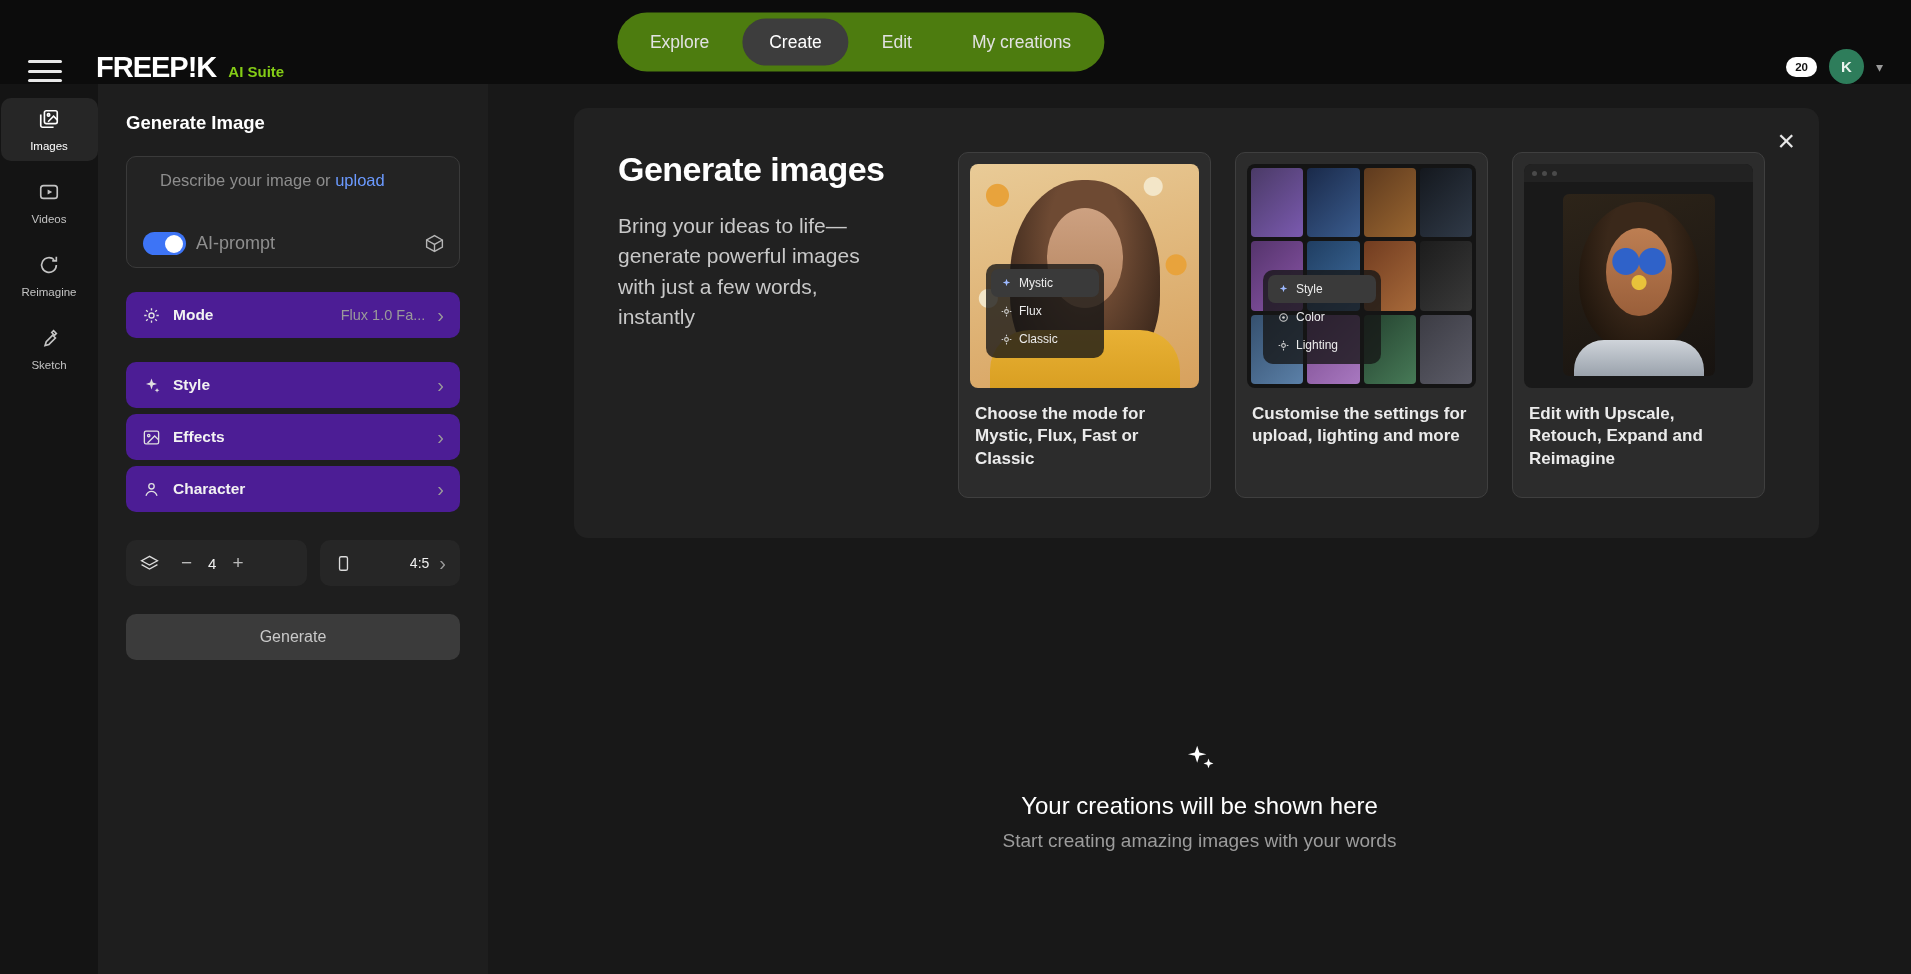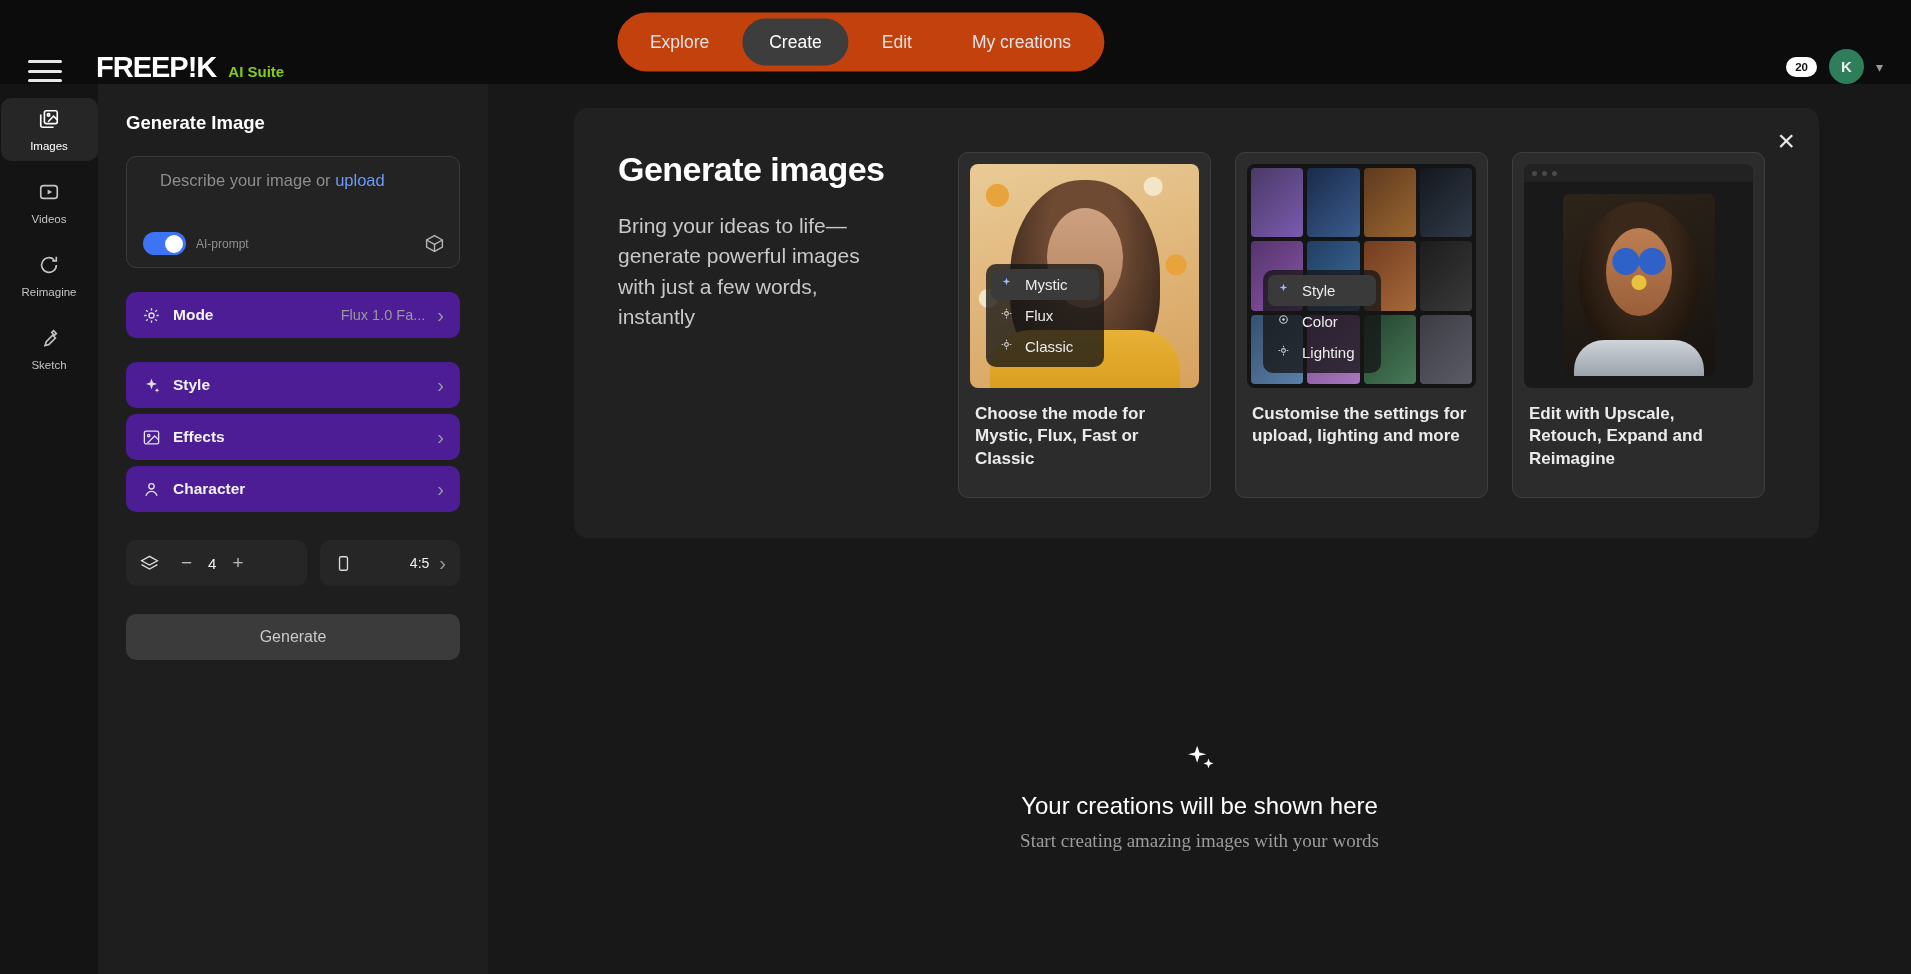--- a/index.html
+++ b/index.html
@@ -6,21 +6,21 @@
   html,body { width:1911px; height:974px; overflow:hidden; background:#161616;
     font-family:"Liberation Sans","DejaVu Sans",sans-serif; color:#fff; }
 
   
   .header { position:relative; height:84px; background:#0c0c0c; display:flex; align-items:flex-end; padding:0 28px; }
   .hamburger { width:34px; height:26px; display:flex; flex-direction:column; justify-content:space-between; cursor:pointer; padding:2px 0; margin-right:34px; }
   .hamburger span { display:block; height:3px; border-radius:2px; background:#e8e8e8; }
   .logo-wrap { display:flex; align-items:baseline; gap:12px; }
   .logo { font-size:29px; font-weight:800; letter-spacing:-1px; color:#fff; }
   .suite { font-size:15px; font-weight:700; color:#84cc16; }
-  .nav-pill { position:absolute; left:50%; top:50%; transform:translate(-50%,-50%) translateX(-95px); background:#c2410c; border-radius:999px; padding:6px; display:flex; align-items:center; gap:6px; }
+  .nav-pill { position:absolute; left:50%; top:50%; transform:translate(-50%,-50%) translateX(-95px); background:#4d7c0f; border-radius:999px; padding:6px; display:flex; align-items:center; gap:6px; }
   .nav-item { font-size:17.5px; color:#e2e2e2; padding:13px 27px; border-radius:999px; cursor:pointer; white-space:nowrap; }
   .nav-item.active { background:#3d3d3d; color:#fff; }
   .header-right { margin-left:auto; display:flex; align-items:center; gap:12px; }
   .credits { background:#fff; color:#111; font-size:11.5px; font-weight:700; border-radius:999px; padding:4px 9px; cursor:pointer; }
   .avatar { width:35px; height:35px; border-radius:50%; background:#2E7D5B; display:flex; align-items:center; justify-content:center; font-size:15px; font-weight:600; color:#eaf4ee; cursor:pointer; }
   .avatar-chevron { color:#9a9a9a; font-size:14px; cursor:pointer; }
 
   
   .shell { display:flex; height:890px; }
 
@@ -34,21 +34,21 @@
   
   .sidebar { width:390px; background:#1e1e1e; padding:28px 28px 0; }
   .sb-title { font-size:18.5px; font-weight:700; margin-bottom:22px; }
   .prompt-box { position:relative; background:#232323; border:1px solid #3a3a3a; border-radius:10px; height:112px; padding:14px 33px; }
   .prompt-input { position:absolute; inset:0; background:transparent; border:none; resize:none; outline:none; color:#eee; font-size:16px; padding:14px 16px; font-family:inherit; }
   .fake-placeholder { position:relative; z-index:2; font-size:16.5px; color:#8d8d8d; pointer-events:none; }
   .upload-link { color:#6B9AFF; pointer-events:auto; cursor:pointer; }
   .prompt-bottom { position:absolute; z-index:2; left:16px; right:14px; bottom:12px; display:flex; align-items:center; gap:10px; }
   .toggle { width:43px; height:23px; border-radius:999px; background:#3D74F6; position:relative; cursor:pointer; flex:none; }
   .toggle::after { content:""; position:absolute; top:2.5px; left:22px; width:18px; height:18px; border-radius:50%; background:#fff; }
-  .ai-label { font-size:12px; color:#8f8f8f; }
+  .ai-label { font-size:18px; color:#8f8f8f; }
   .cube { margin-left:auto; color:#b5b5b5; cursor:pointer; display:flex; }
   .cube svg { width:21px; height:21px; }
 
   .row { background:#4c1d95; border-radius:10px; height:46px; display:flex; align-items:center; padding:0 16px; gap:12px; cursor:pointer; }
   .row svg { width:19px; height:19px; color:#e0e0e0; flex:none; }
   .row-label { font-size:15.5px; font-weight:600; color:#f2f2f2; }
   .row-value { margin-left:auto; font-size:14.5px; color:#9a9a9a; }
   .row-chevron { color:#9a9a9a; font-size:20px; line-height:1; }
   .row-chevron.solo { margin-left:auto; }
   .mode-row { margin-top:24px; }
@@ -73,21 +73,21 @@
   .banner-text { width:268px; margin-right:72px; flex:none; }
   .banner-title { font-size:34px; font-weight:600; letter-spacing:-0.5px; }
   .banner-desc { margin-top:22px; font-size:21px; line-height:1.45; color:#c8c8c8; }
   .cards { display:flex; gap:24px; align-items:flex-start; margin-top:2px; }
   .card { width:253px; height:346px; background:#2c2c2c; border:1px solid #3f3f3f; border-radius:10px; padding:11px; cursor:pointer; }
   .thumb { position:relative; height:224px; border-radius:8px; overflow:hidden; }
   .card-caption { padding:15px 5px 0; font-size:17px; font-weight:600; line-height:1.32; color:#ebebeb; }
 
   
   .ov-menu { position:absolute; z-index:5; left:16px; top:100px; background:rgba(22,22,22,0.78); border-radius:10px; padding:5px; width:118px; }
-  .ov-item { display:flex; align-items:flex-start; gap:12px; padding:7px 9px; border-radius:7px; font-size:15px; color:#ececec; }
+  .ov-item { display:flex; align-items:center; gap:6px; padding:7px 9px; border-radius:7px; font-size:12px; color:#ececec; }
   .ov-item.active { background:#3a3a3a; }
   .ov-item svg { width:13px; height:13px; color:#cfcfcf; flex:none; }
   .ov-item.active svg { color:#9db9ff; }
 
   
   .thumb1 { background:
       radial-gradient(circle at 12% 14%, #e8a33c 0 11px, transparent 12px),
       radial-gradient(circle at 80% 10%, #f3e6c8 0 9px, transparent 10px),
       radial-gradient(circle at 90% 45%, #e8a33c 0 10px, transparent 11px),
       radial-gradient(circle at 8% 60%, #f3e6c8 0 9px, transparent 10px),
@@ -117,21 +117,21 @@
         radial-gradient(circle at 30% 38%, #2f62c9 0 13px, transparent 14px),
         radial-gradient(circle at 70% 38%, #2f62c9 0 13px, transparent 14px),
         radial-gradient(circle at 50% 62%, #e8c23a 0 7px, transparent 8px),
         linear-gradient(#bd7e52,#9a5f3a); }
   .shirt3 { position:absolute; bottom:0; left:50%; transform:translateX(-50%); width:130px; height:36px; border-radius:30px 30px 0 0; background:linear-gradient(#cfd4da,#9aa2ac); }
 
   
   .empty { position:absolute; left:0; right:0; top:656px; text-align:center; }
   .empty svg { width:34px; height:34px; color:#fff; }
   .empty-title { margin-top:14px; font-size:24px; font-weight:500; color:#fff; }
-  .empty-sub { margin-top:10px; font-size:19px; color:#9c9c9c;font-family:Liberation Serif, serif; }
+  .empty-sub { margin-top:10px; font-size:19px; color:#9c9c9c; }
 </style>
 </head>
 <body>
 
 <div class="header">
   <div class="hamburger">
       <span></span>
       <span></span>
       <span></span>
     </div>

